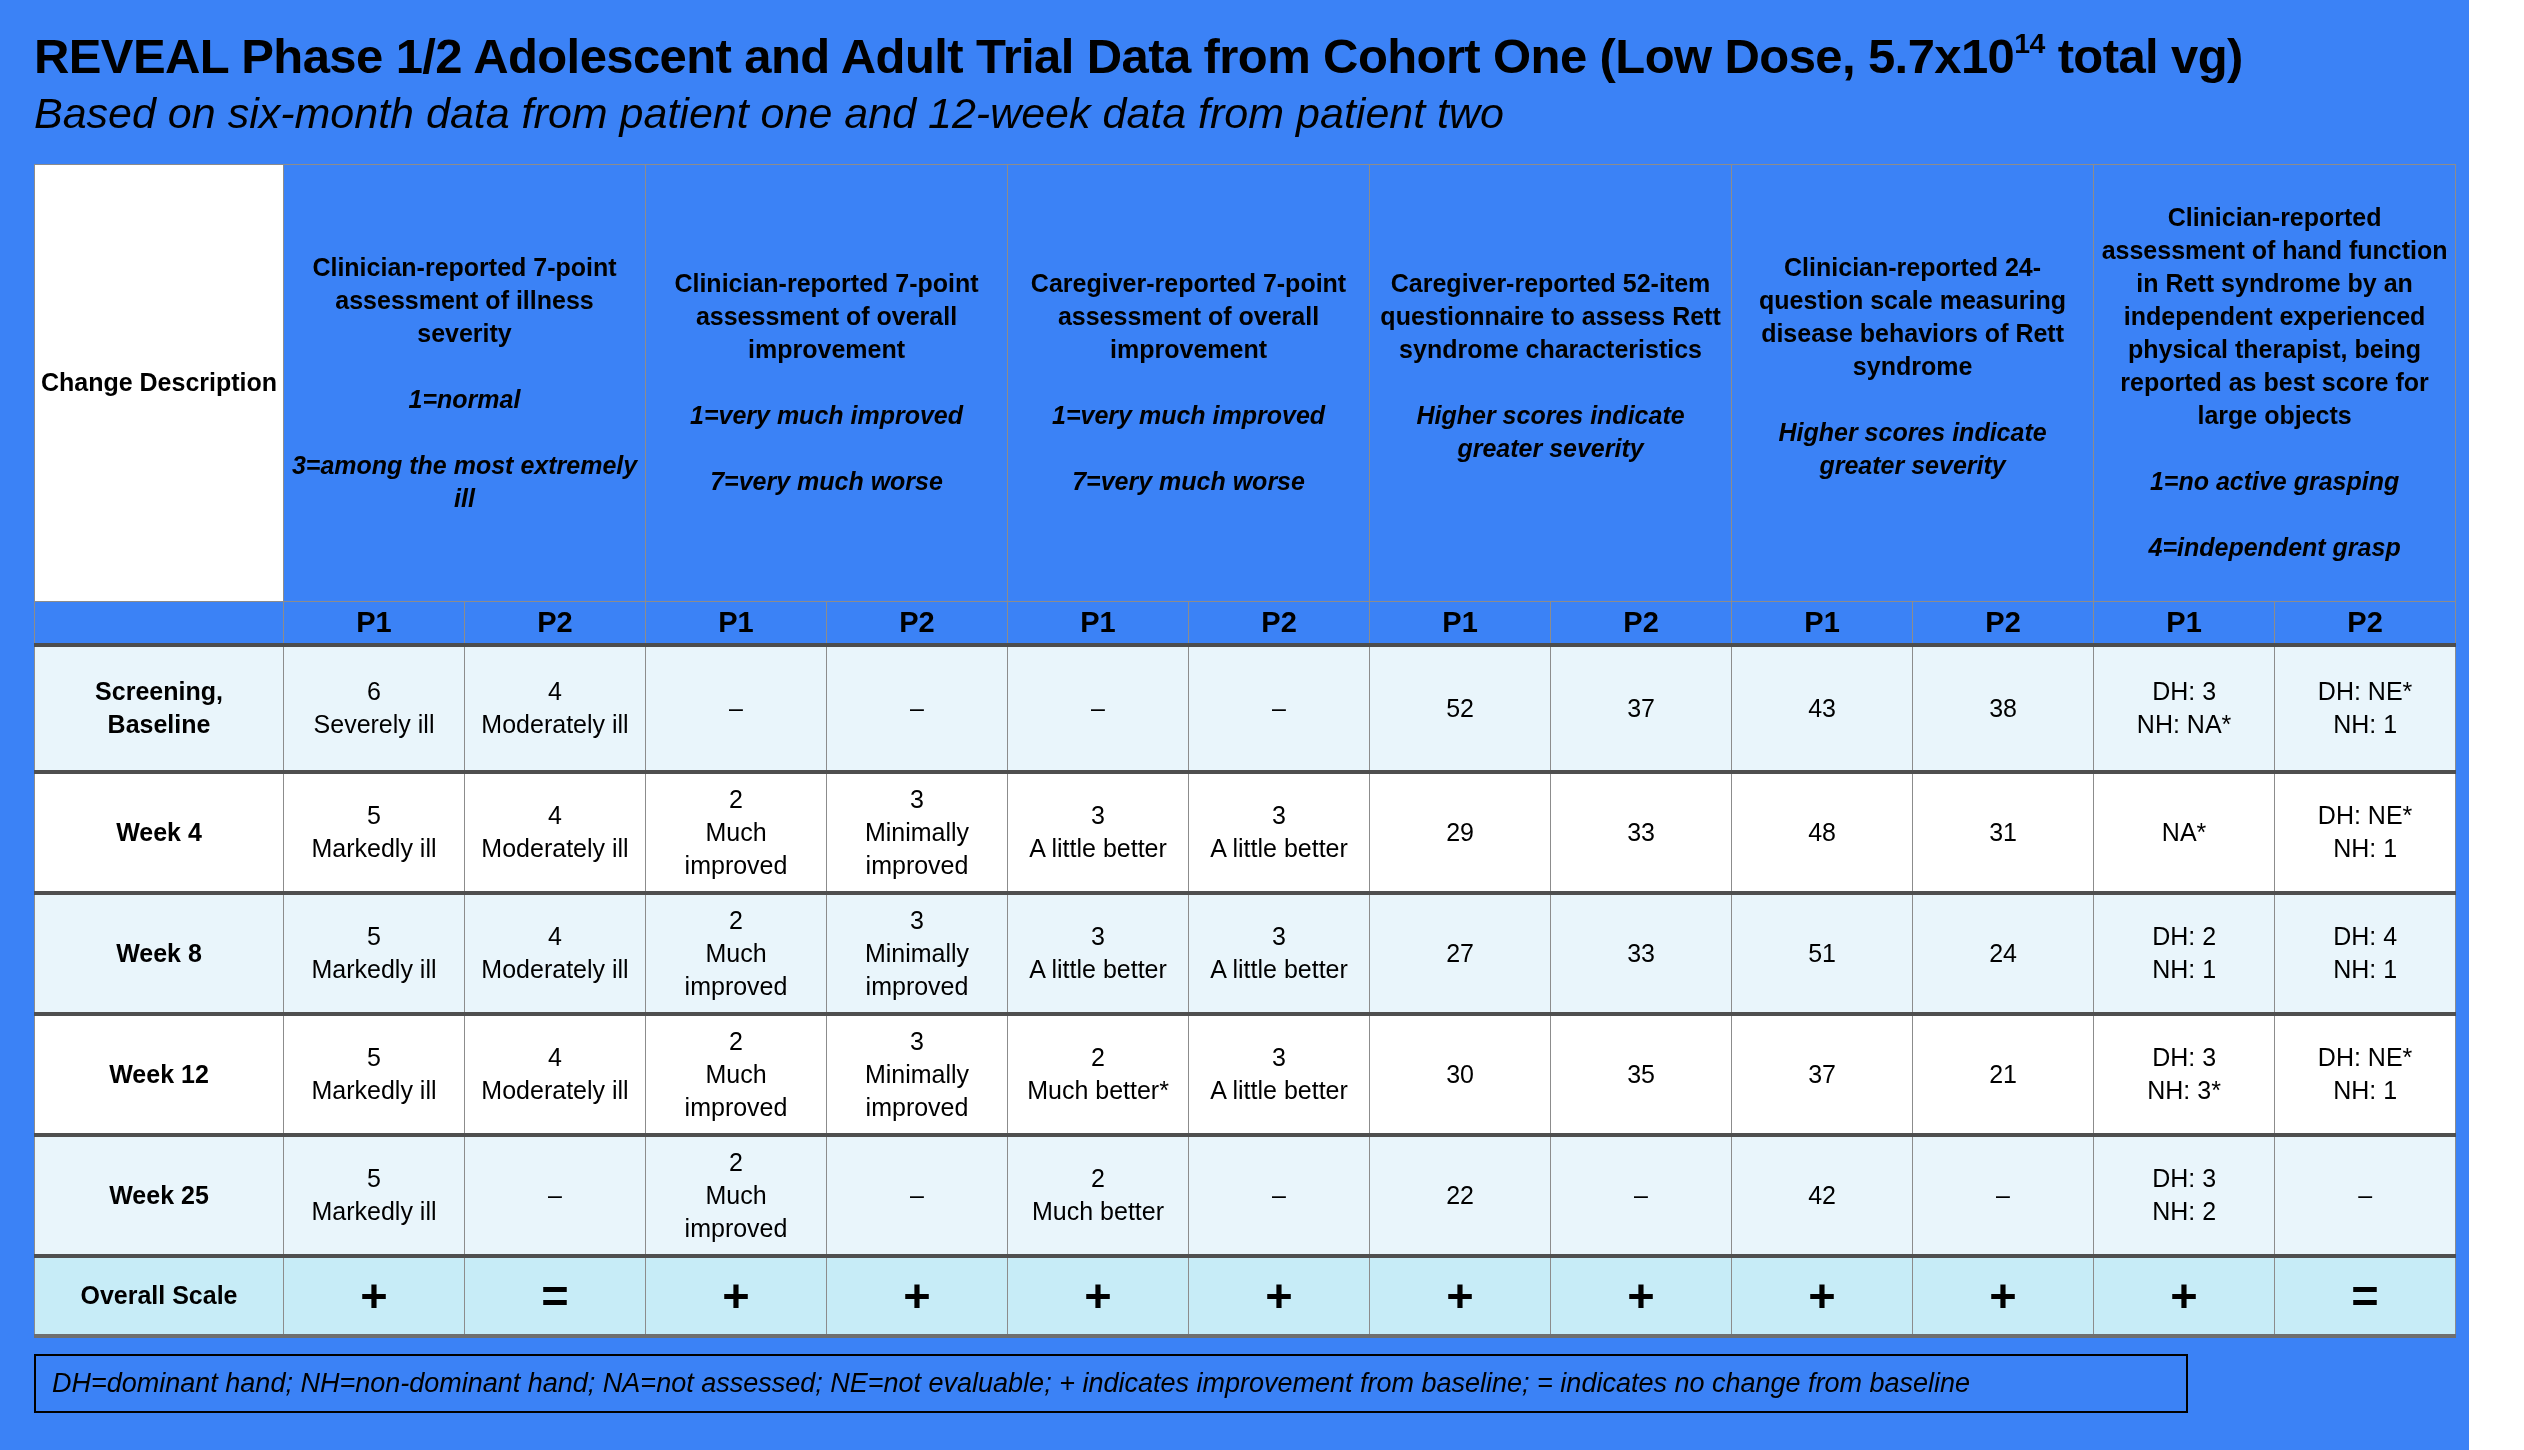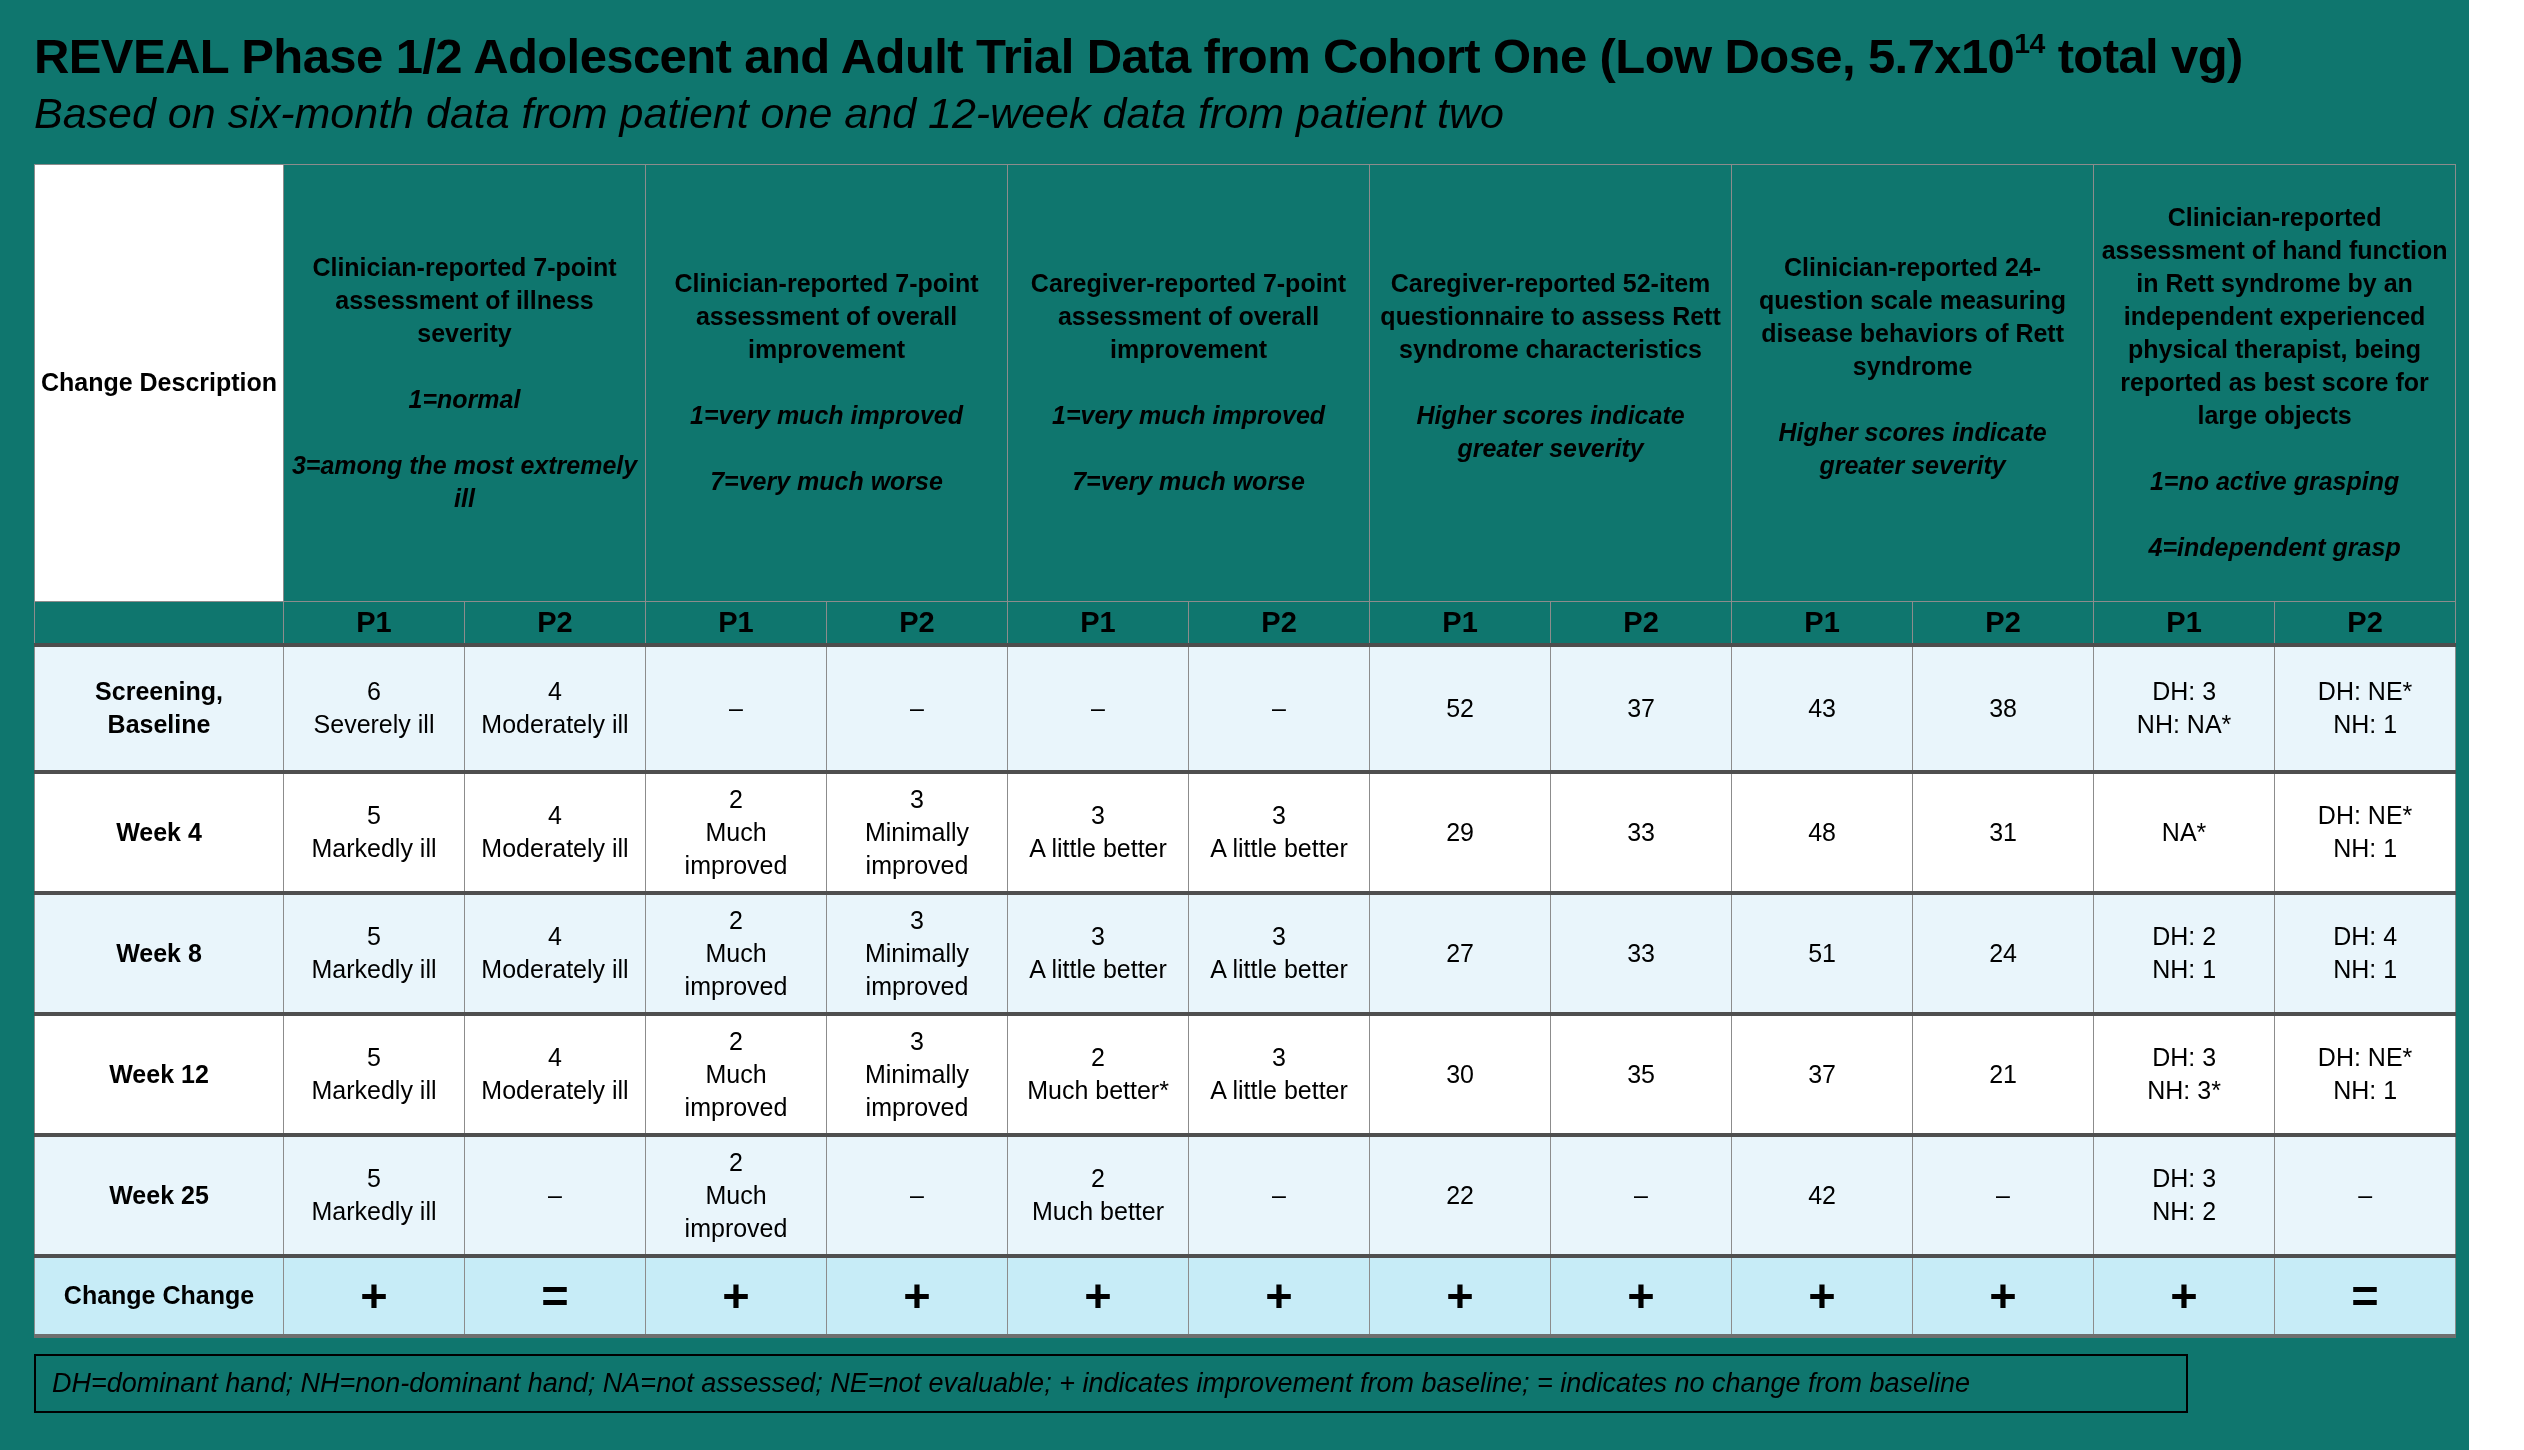--- a/index.html
+++ b/index.html
@@ -1,20 +1,20 @@
 <!DOCTYPE html>
 <html style="font-size:9.3px"><head>
 <meta charset="utf-8">
 <style>
   html, body { margin: 0; padding: 0; background: #ffffff; }
   .page {
     position: relative;
     width: 2469px;
     height: 1451px;
-    background: #0f766e;
+    background: #3b82f6;
     font-family: "Liberation Sans", sans-serif;
     color: #000;
     overflow: hidden;
   }
   .title {
     margin: 27px 0 0 34px;
     font-size: 49px;
     font-weight: bold;
     letter-spacing: -0.6px;
     white-space: nowrap;
@@ -281,21 +281,21 @@
       <td>22</td>
       <td>–</td>
       <td>42</td>
       <td>–</td>
       <td>DH: 3
 NH: 2</td>
       <td>–</td>
     </tr>
 
     <tr class="data-row r-overall shade-overall">
-      <td class="rowlabel">Change Change</td>
+      <td class="rowlabel">Overall Scale</td>
       <td class="sym">+</td>
       <td class="sym">=</td>
       <td class="sym">+</td>
       <td class="sym">+</td>
       <td class="sym">+</td>
       <td class="sym">+</td>
       <td class="sym">+</td>
       <td class="sym">+</td>
       <td class="sym">+</td>
       <td class="sym">+</td>

